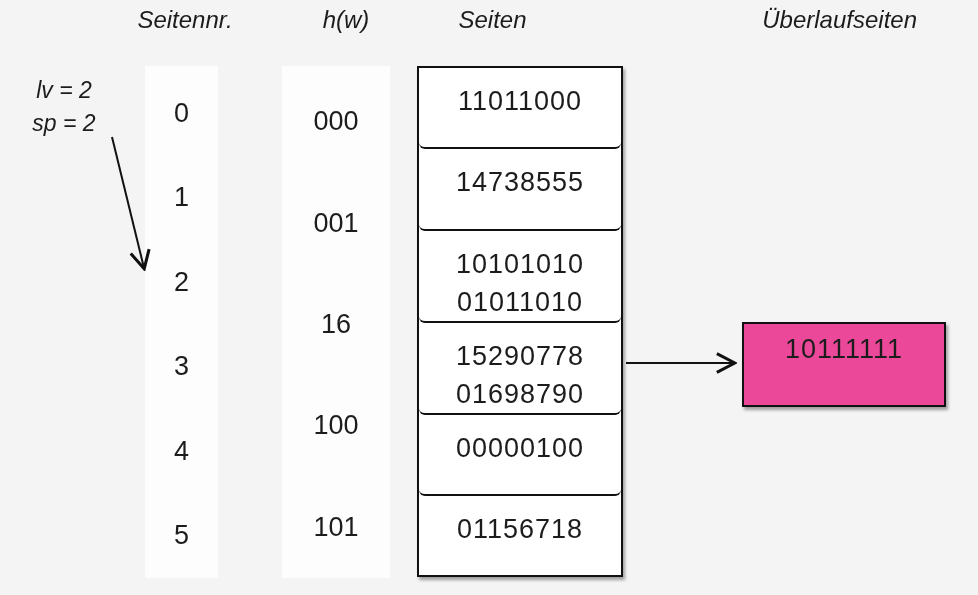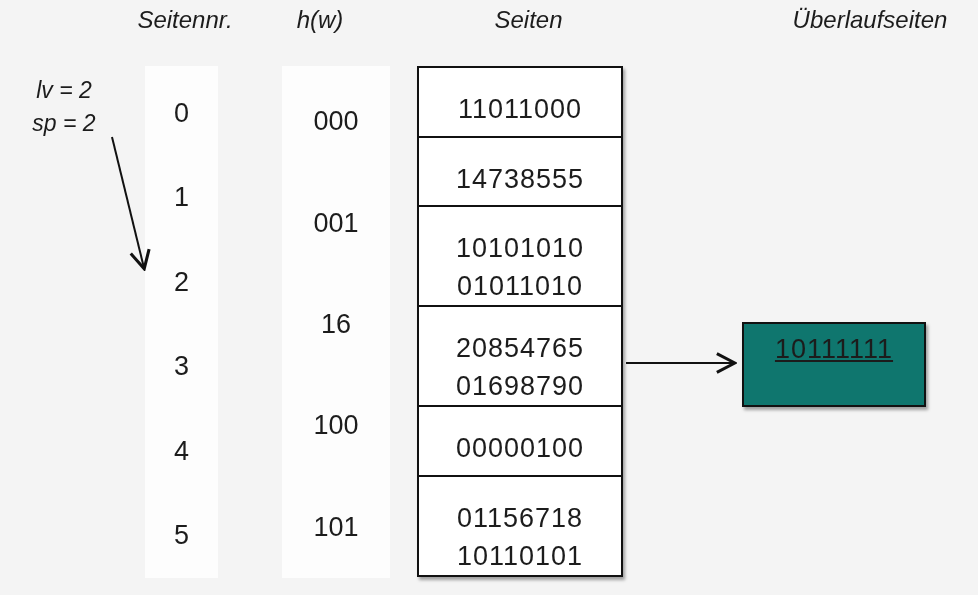--- a/index.html
+++ b/index.html
@@ -20,23 +20,23 @@
     top: 4px;
     height: 32px;
     line-height: 32px;
     font-size: 24px;
     font-style: italic;
     font-weight: 500;
     text-align: center;
     white-space: nowrap;
   }
   #hdr-seitennr { left: 115px;  width: 140px; }
-  #hdr-hw       { left: 250px;  width: 140px; }
-  #hdr-seiten   { left: 456px;  width: 145px; }
-  #hdr-ueberlauf{ left: 764px;  width: 212px; }
+  #hdr-hw       { left: 276px;  width: 140px; }
+  #hdr-seiten   { left: 420px;  width: 145px; }
+  #hdr-ueberlauf{ left: 705px;  width: 212px; text-align: right; }
 
   
   .annotation {
     position: absolute;
     left: 14px;
     top: 74px;
     width: 100px;
     font-size: 23px;
     font-style: italic;
     font-weight: 500;
@@ -78,45 +78,45 @@
     border: 2px solid #111111;
     box-sizing: border-box;
     display: flex;
     flex-direction: column;
     box-shadow: 2px 3px 3px rgba(0,0,0,0.35);
   }
   .pages-table .cell {
     flex: 1;
     border-bottom: 2px solid #111111;
     box-sizing: border-box;
-    padding-top: 22px;
+    padding-top: 14px;
     text-align: center;
+    border-radius: 6px;
   }
   .pages-table .cell:last-child { border-bottom: none; }
   .bin-line {
     font-size: 27px;
     font-weight: 500;
     line-height: 38px;
     letter-spacing: 1px;
   }
 
   
   .overflow-box {
     position: absolute;
     left: 742px;
     top: 322px;
-    width: 184px;
+    width: 204px;
     height: 85px;
-    background: #0f766e;
+    background: #ec4899;
     border: 2px solid #111111;
     box-sizing: border-box;
     padding-top: 6px;
     text-align: center;
     box-shadow: 2px 3px 3px rgba(0,0,0,0.35);
-    text-decoration: underline;
   }
 
   
   svg.arrows {
     position: absolute;
     left: 0; top: 0;
     width: 978px; height: 595px;
     pointer-events: none;
   }
   svg.arrows line { stroke: #111111; stroke-width: 2; }
@@ -160,30 +160,29 @@
     </div>
     <div class="cell">
       <div class="bin-line">14738555</div>
       <div class="bin-line"></div>
     </div>
     <div class="cell">
       <div class="bin-line">10101010</div>
       <div class="bin-line">01011010</div>
     </div>
     <div class="cell">
-      <div class="bin-line">20854765</div>
+      <div class="bin-line">15290778</div>
       <div class="bin-line">01698790</div>
     </div>
     <div class="cell">
       <div class="bin-line">00000100</div>
       <div class="bin-line"></div>
     </div>
     <div class="cell">
       <div class="bin-line">01156718</div>
-      <div class="bin-line">10110101</div>
     </div>
   </div>
 
   <div class="overflow-box">
     <div class="bin-line">10111111</div>
   </div>
 
   <svg class="arrows">
     <defs>
       <marker id="arrowhead" viewBox="0 0 14 14" refX="12" refY="7" markerWidth="12" markerHeight="12" orient="auto">

